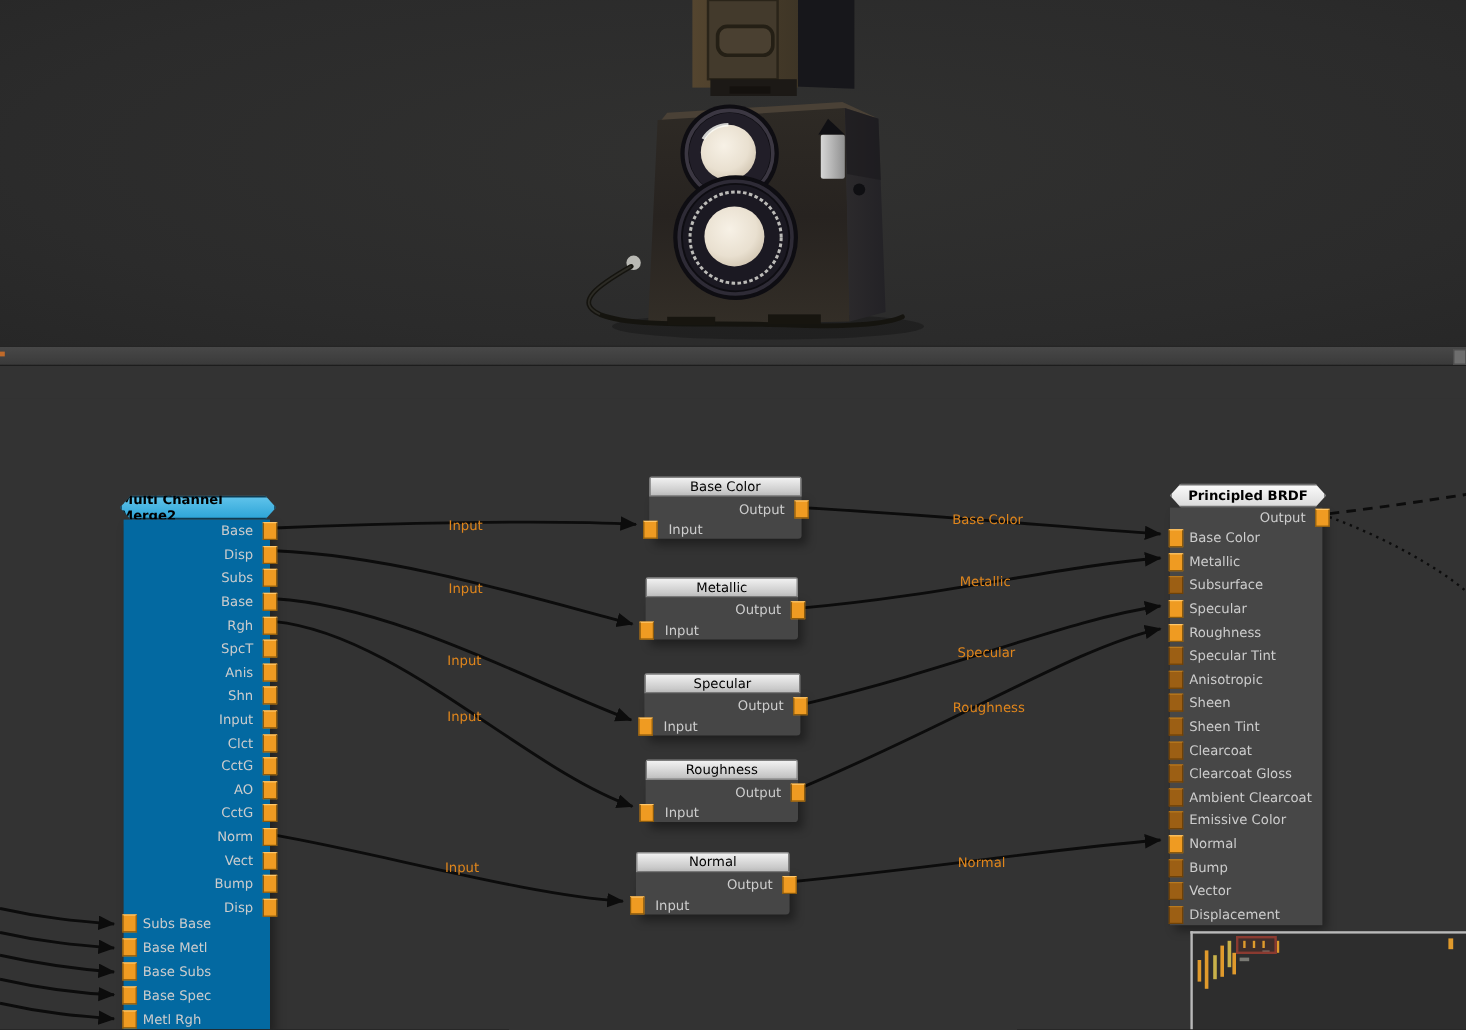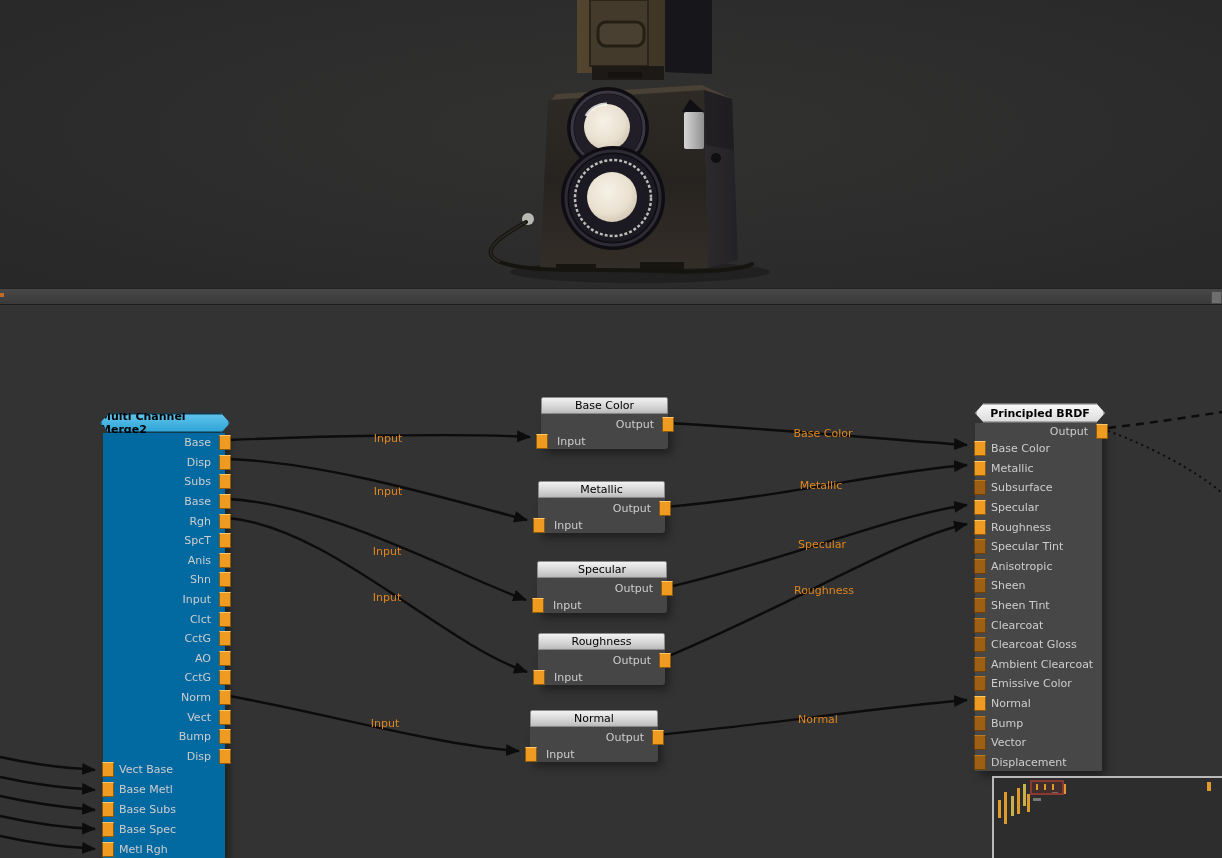--- a/index.html
+++ b/index.html
@@ -255,21 +255,21 @@
           <span>Bump</span>
           <span class="port"></span>
         </div>
       <div class="row out">
           <span>Disp</span>
           <span class="port"></span>
         </div>
       <div style="margin-top:-6px;">
         <div class="row in" style="height:19.8px">
             <span class="port"></span>
-            <span>Vect Base</span>
+            <span>Subs Base</span>
           </div>
         <div class="row in" style="height:19.8px">
             <span class="port"></span>
             <span>Base Metl</span>
           </div>
         <div class="row in" style="height:19.8px">
             <span class="port"></span>
             <span>Base Subs</span>
           </div>
         <div class="row in" style="height:19.8px">

